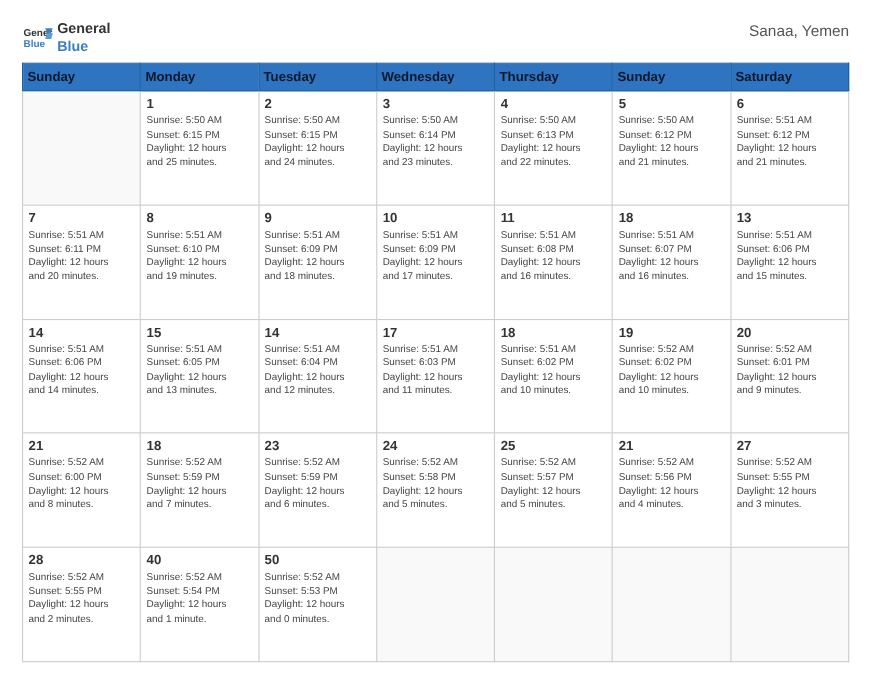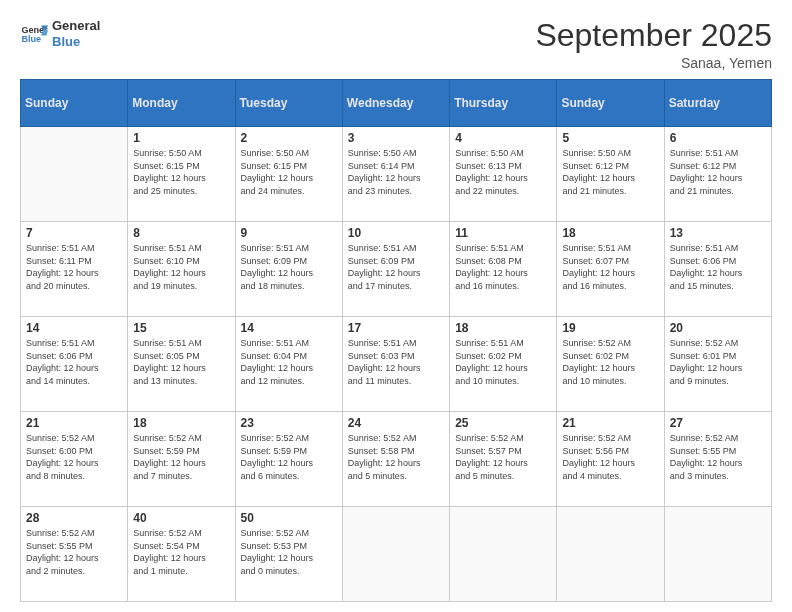--- a/index.html
+++ b/index.html
@@ -54,24 +54,24 @@
     }
     .calendar {
       flex: 1;
       border: 1px solid #ccc;
       border-collapse: collapse;
       width: 100%;
       table-layout: fixed;
     }
     .calendar th {
       background-color: #2e74c0;
-      color: #e5e5e5;
+      color: #0f172a;
       font-size: 12px;
       font-weight: bold;
-      padding: 16px 4px;
+      padding: 5px 4px;
       text-align: left;
       border: 1px solid #2060a0;
     }
     .calendar td {
       vertical-align: top;
       border: 1px solid #ccc;
       padding: 4px 5px;
       font-size: 9.5px;
       color: #333;
       width: calc(100% / 7);
@@ -104,21 +104,20 @@
         <text x="2" y="32" font-size="13" font-weight="bold" fill="#3a7fc1">Blue</text>
         <polygon points="30,8 40,8 35,18" fill="#3a7fc1"></polygon>
         <polygon points="33,14 40,14 38,22 30,22" fill="#5a9fd4"></polygon>
       </svg>
       <div class="logo-text">
         <div>General</div>
         <div style="color:#3a7fc1">Blue</div>
       </div>
     </div>
     <div class="title-block">
-      <div class="calendar-title">September 2025</div>
       <div class="calendar-subtitle">Sanaa, Yemen</div>
     </div>
   </div>
 
   <table class="calendar">
     <thead>
       <tr>
         <th>Sunday</th>
         <th>Monday</th>
         <th>Tuesday</th>

